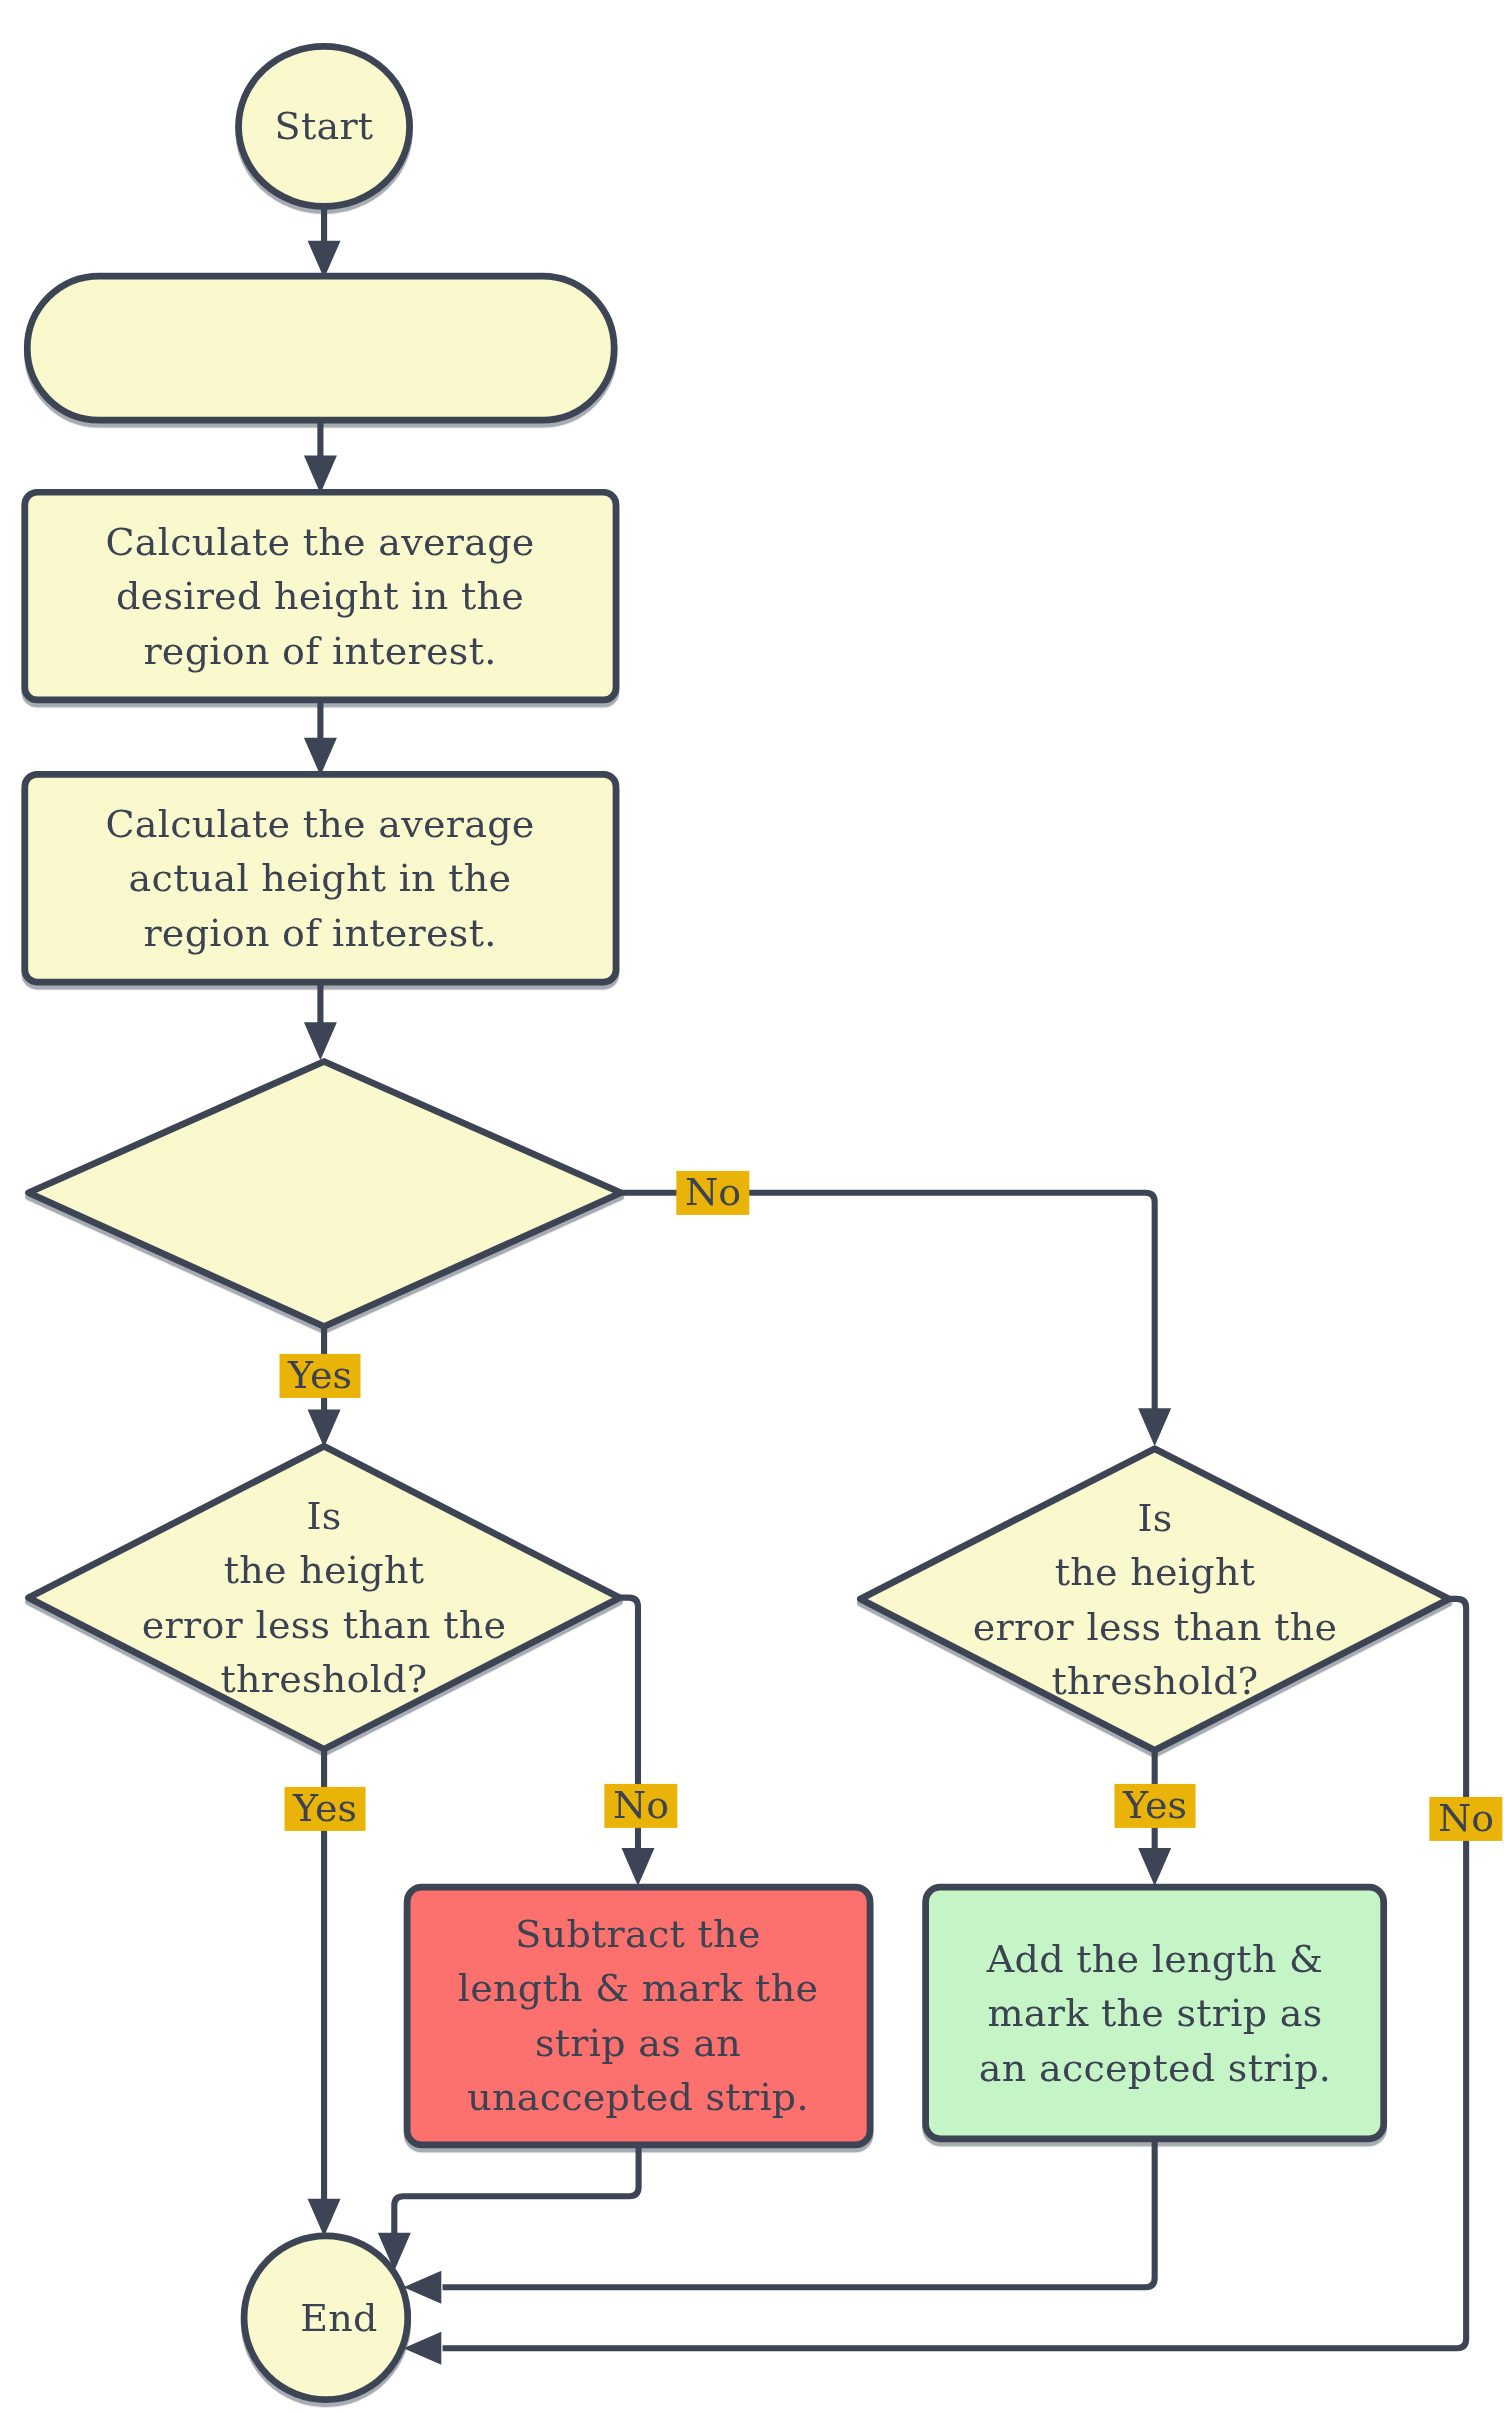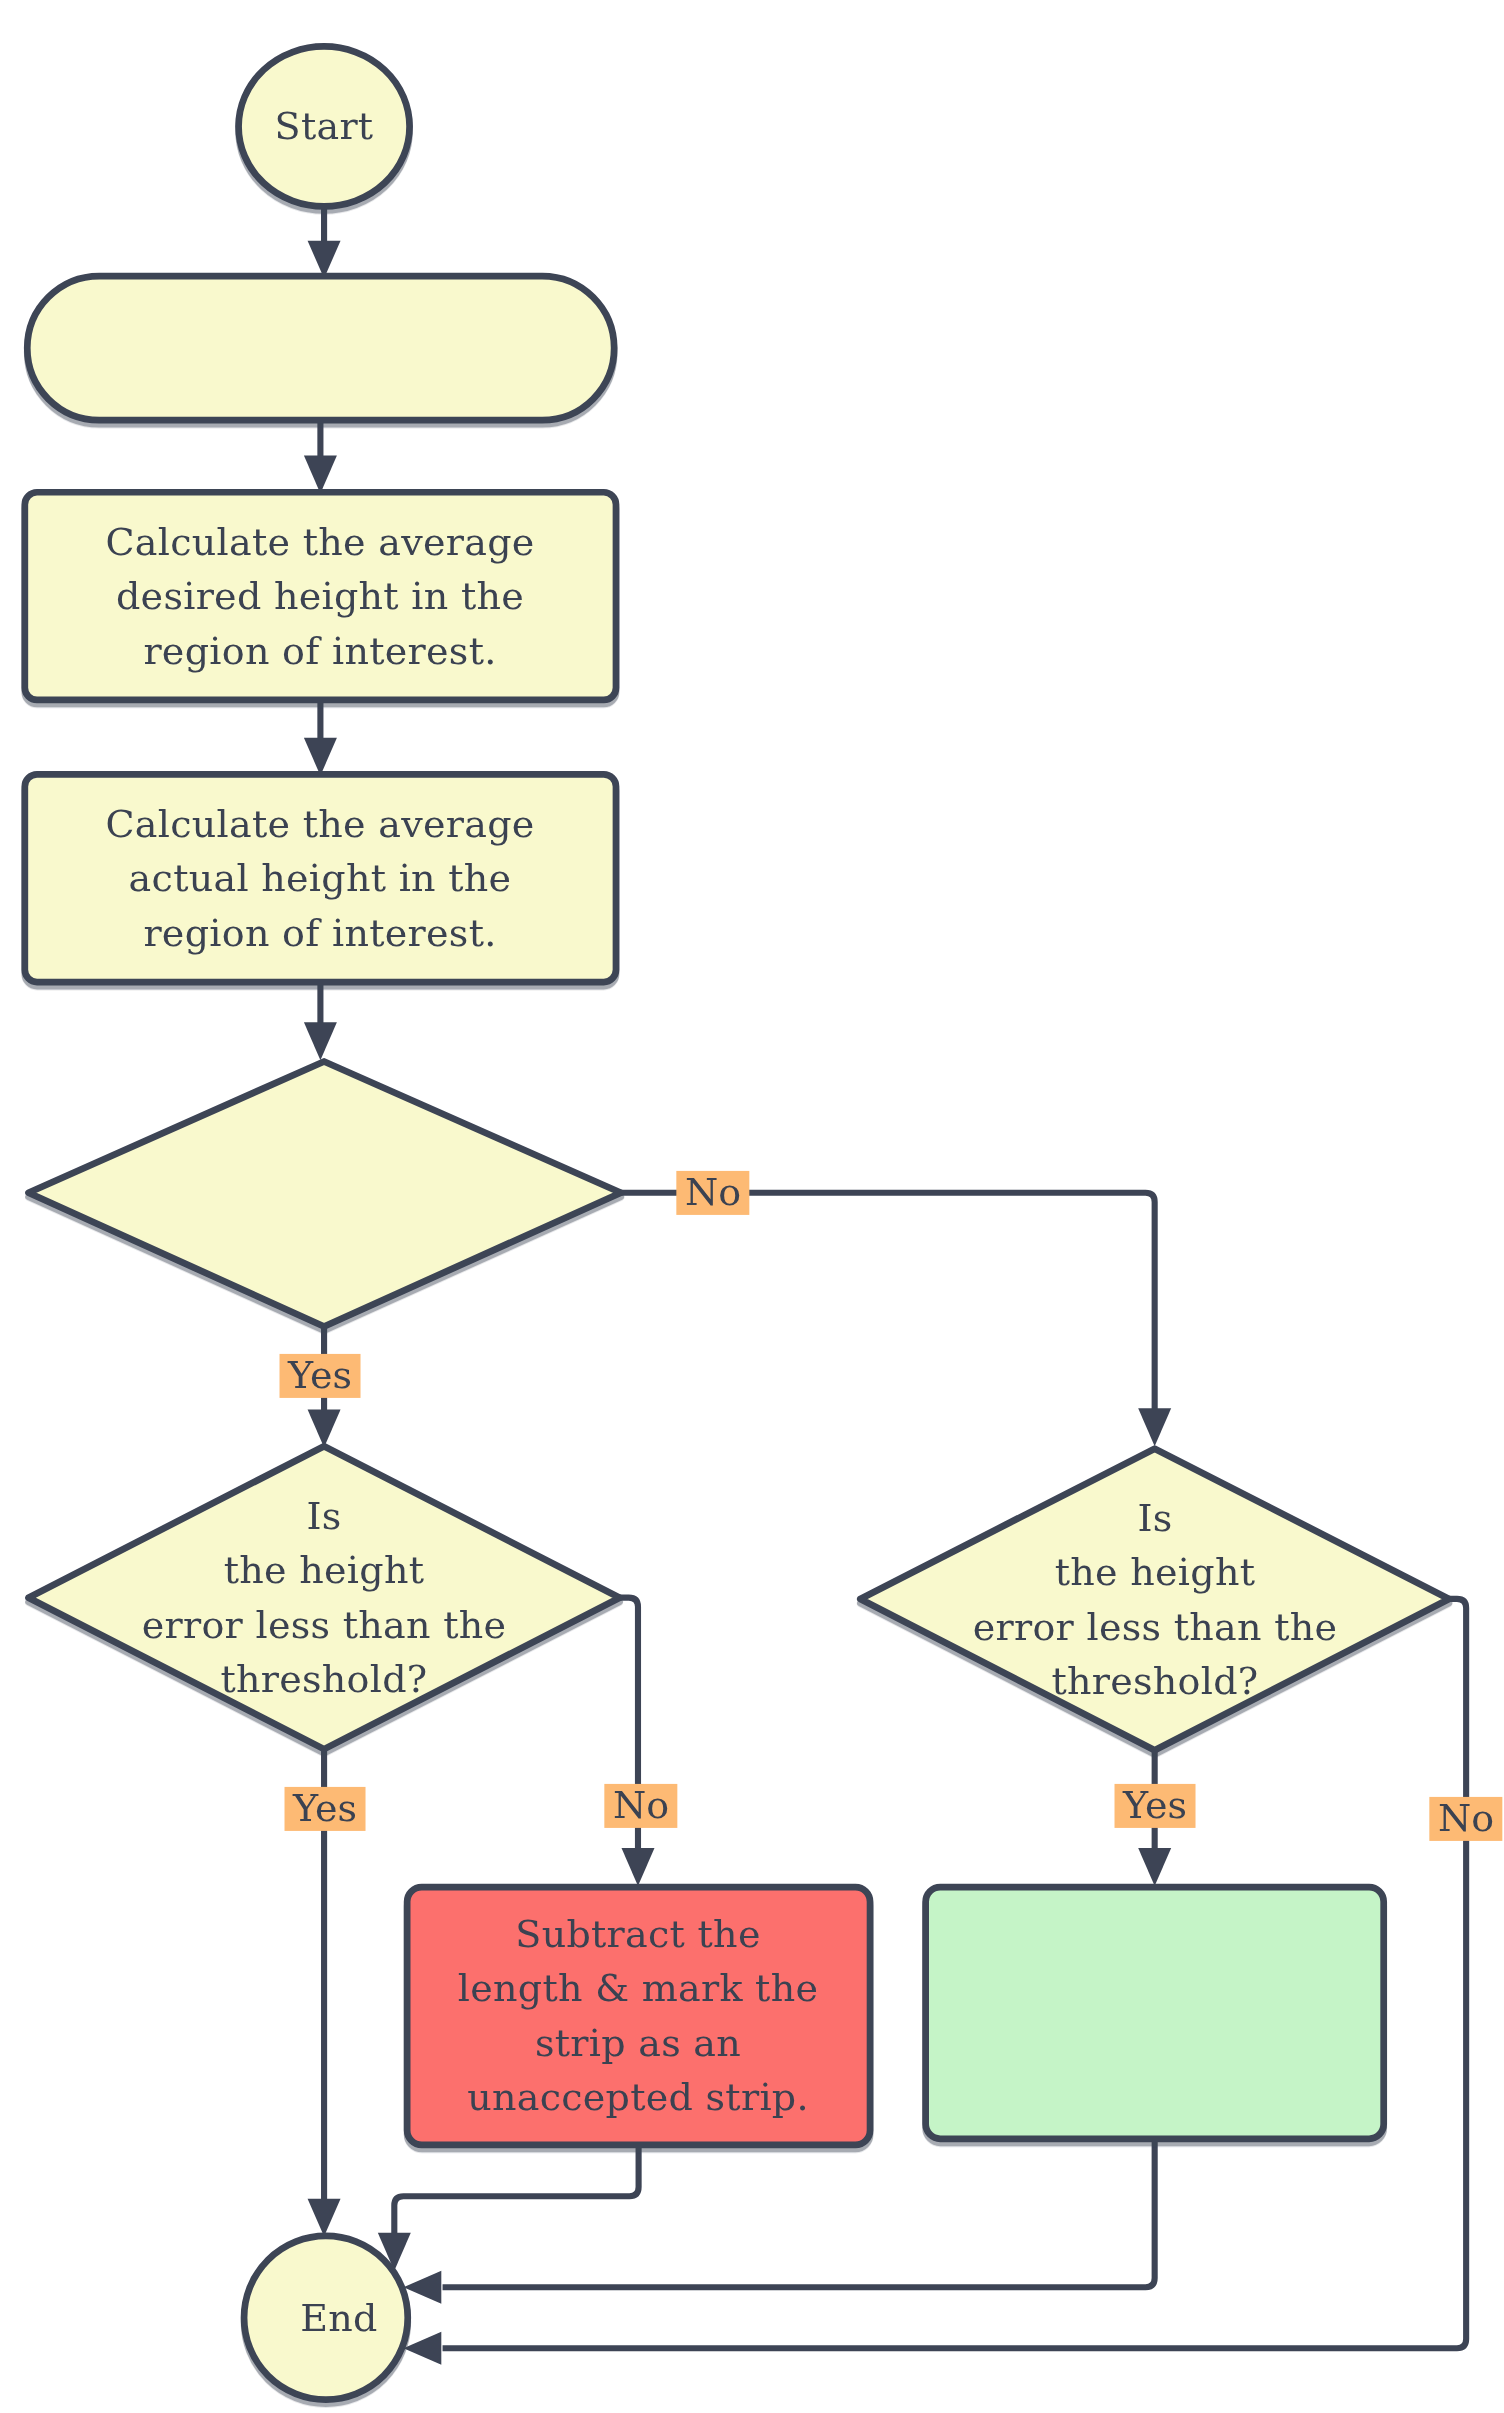--- a/index.html
+++ b/index.html
@@ -43,21 +43,21 @@
     color: #3b4251;
     font-size: 38px;
     line-height: 1.43;
     letter-spacing: 0.3px;
   }
   .edge-label {
     position: absolute;
     transform: translate(-50%, -50%);
     text-align: center;
     color: #3b4251;
-    background: #fdba74;
+    background: #eab308;
     font-size: 38px;
     line-height: 1.1;
     padding: 1.2px 8.6px;
   }
 </style>
 </head>
 <body>
 
 <div id="canvas">
 
@@ -118,20 +118,23 @@
 error less than the
 threshold?</div>
   <div class="node-label" style="left:1155px; top:1600px; width:501px;">Is
 the height
 error less than the
 threshold?</div>
   <div class="node-label" style="left:638px; top:2016px; width:440px;">Subtract the
 length &amp; mark the
 strip as an
 unaccepted strip.</div>
+  <div class="node-label" style="left:1155px; top:2013px; width:440px;">Add the length &amp;
+mark the strip as
+an accepted strip.</div>
   <div class="node-label" style="left:339px; top:2318px; width:159px;">End</div>
 
   <div class="edge-label" style="left:713px; top:1193px;">No</div>
   <div class="edge-label" style="left:320px; top:1376px;">Yes</div>
   <div class="edge-label" style="left:325px; top:1809px;">Yes</div>
   <div class="edge-label" style="left:641px; top:1806px;">No</div>
   <div class="edge-label" style="left:1155px; top:1806px;">Yes</div>
   <div class="edge-label" style="left:1466px; top:1819px;">No</div>
 
 </div>

